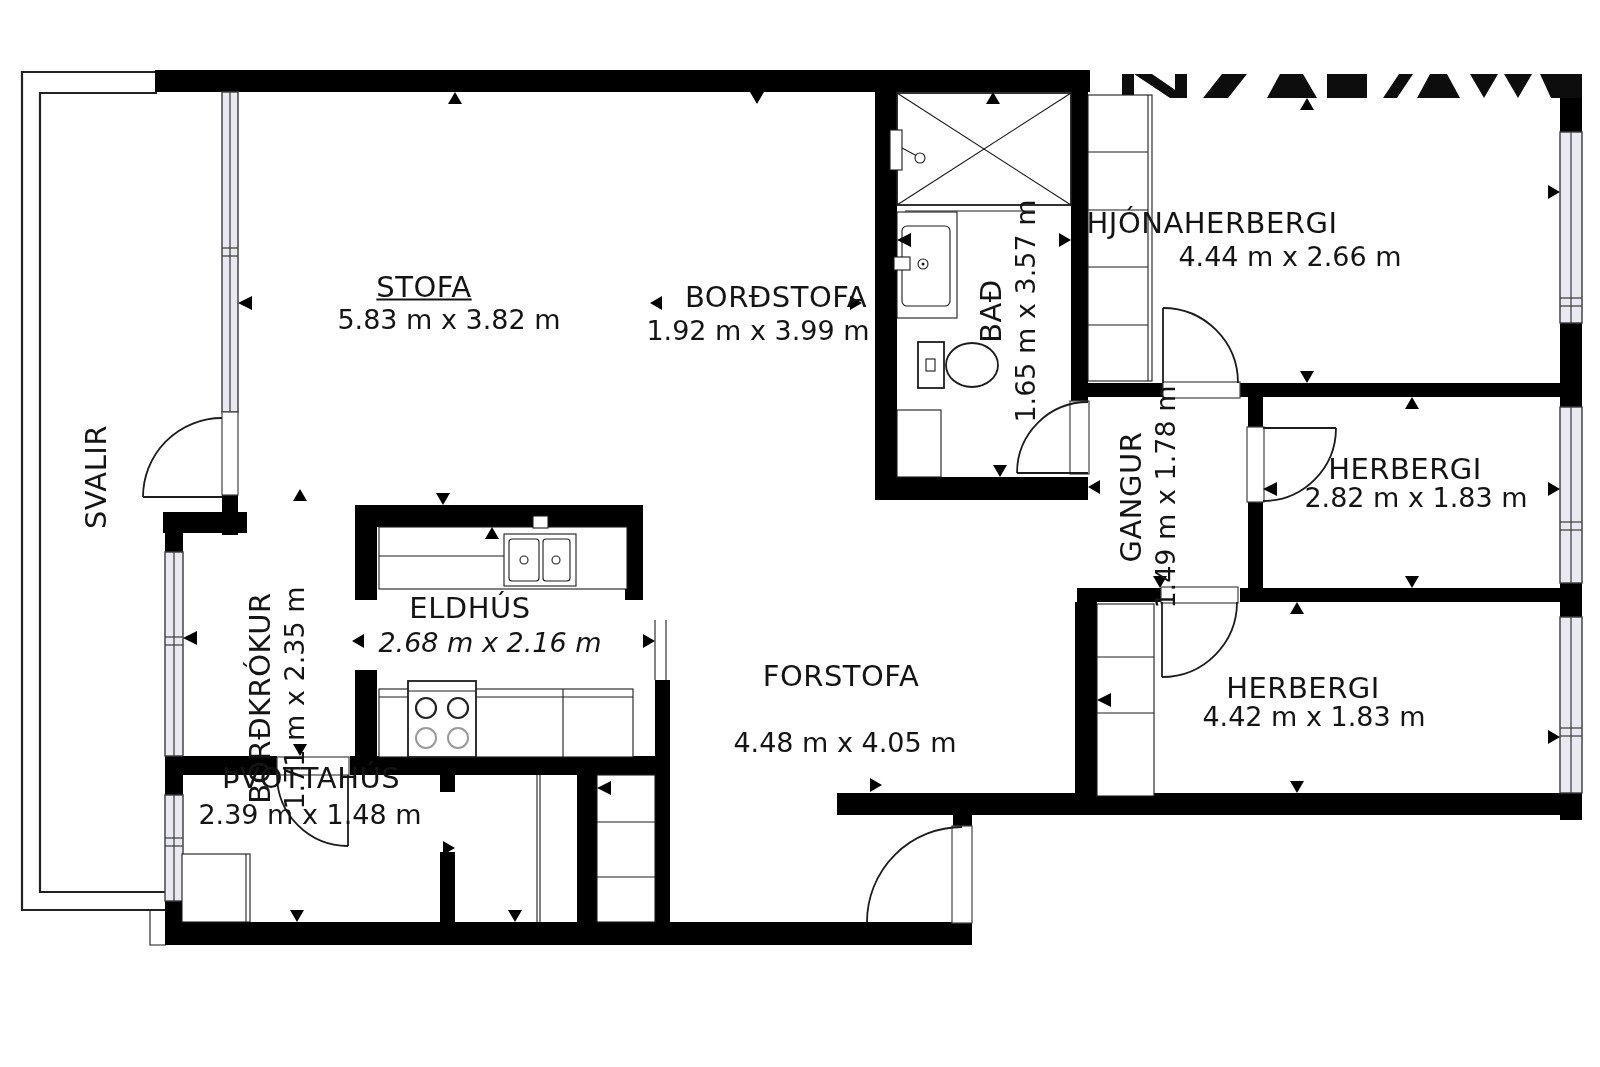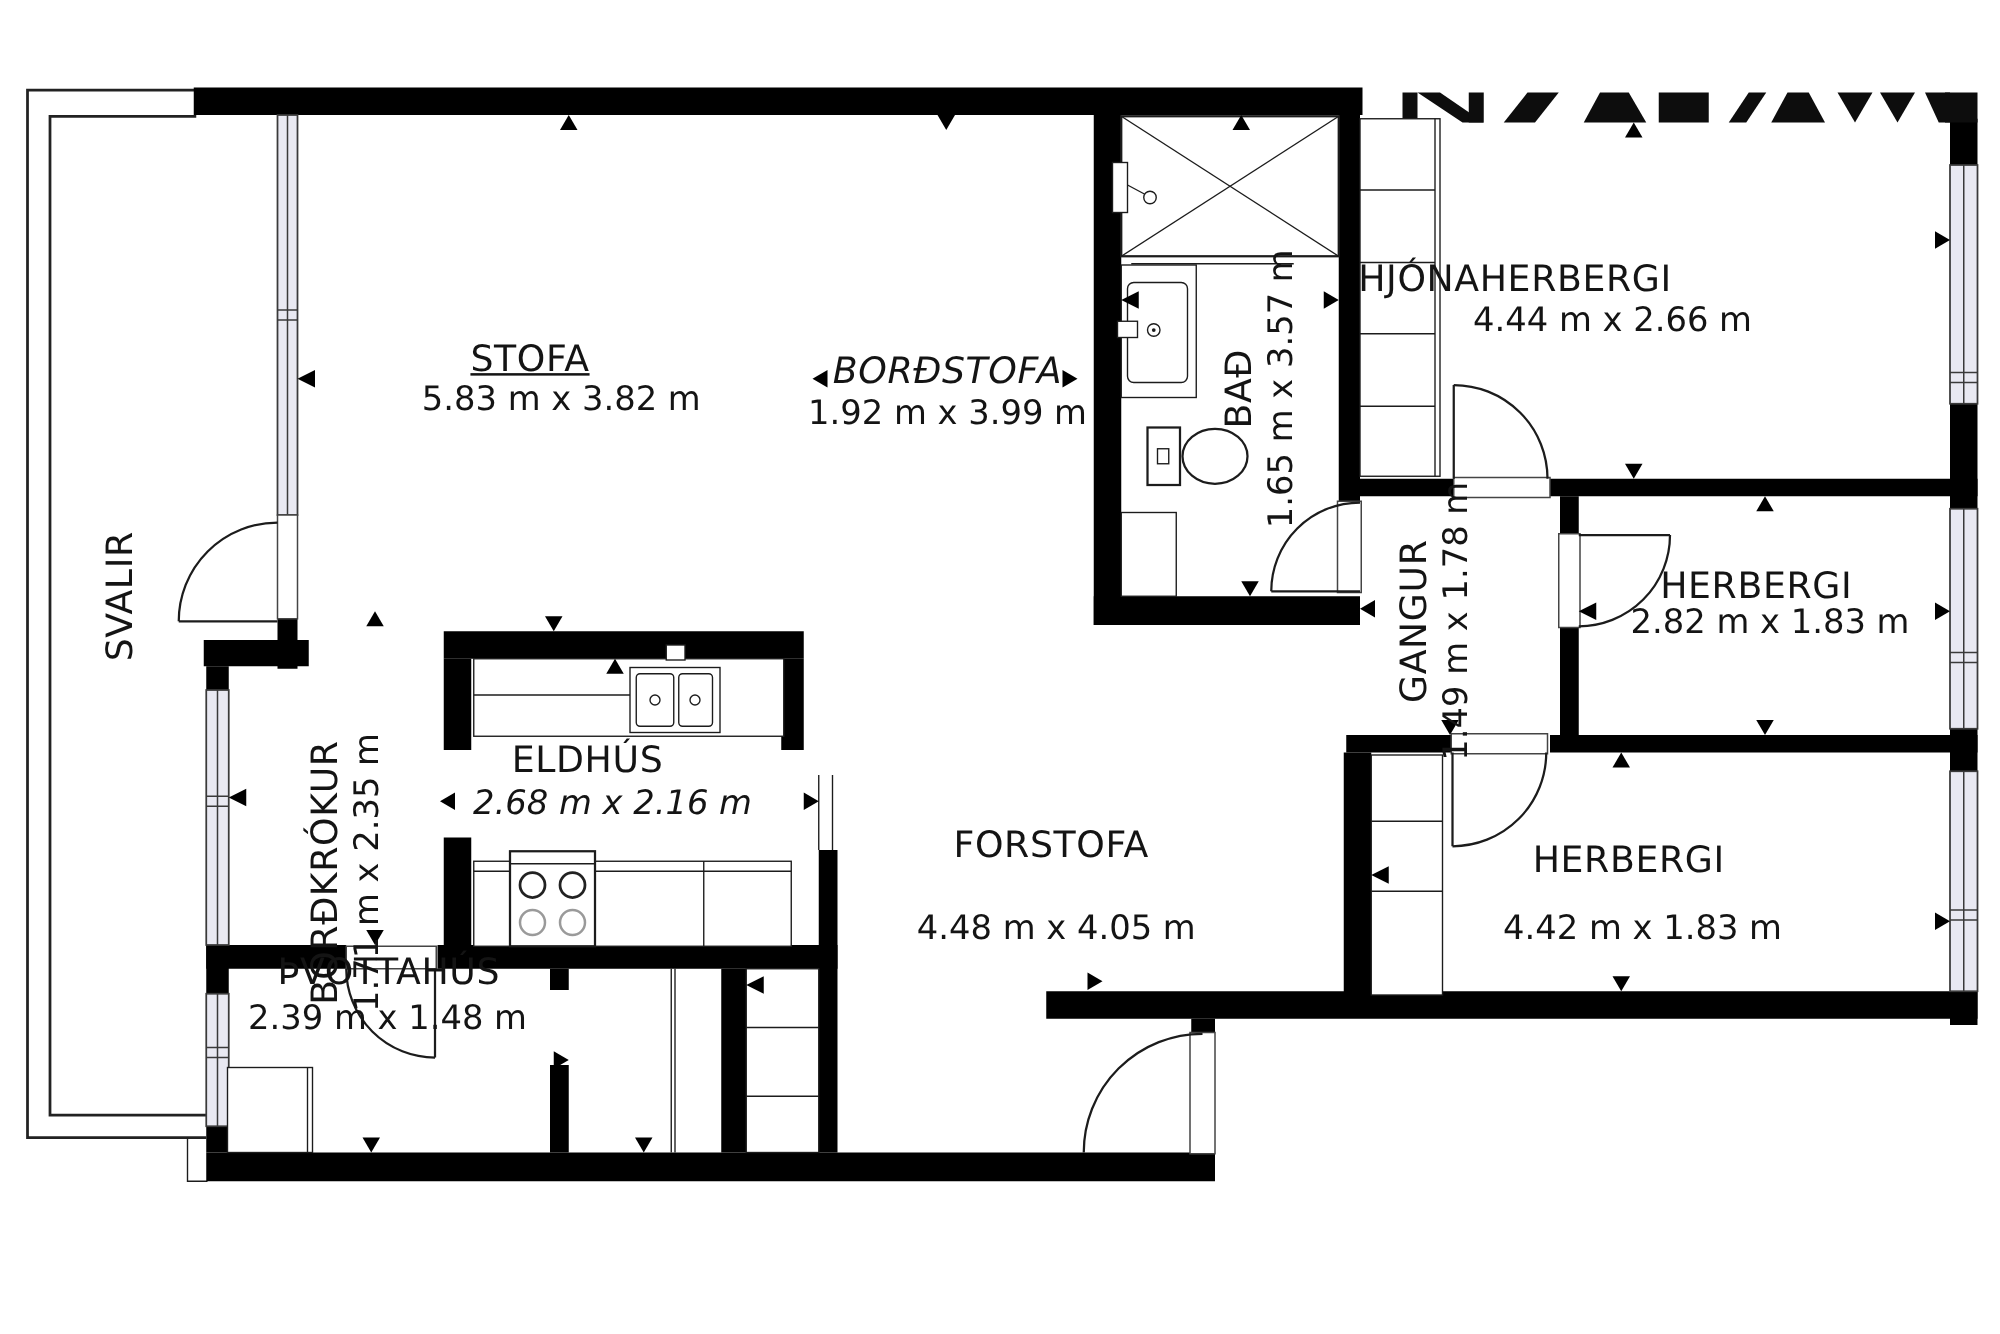--- a/index.html
+++ b/index.html
@@ -279,31 +279,31 @@
       <polygon class="arrow" points="1290,614 1304,614 1297,602"></polygon>
       <polygon class="arrow" points="1290,781 1304,781 1297,793"></polygon>
       <polygon class="arrow" points="1111,693 1111,707 1097,700"></polygon>
       <polygon class="arrow" points="1548,730 1548,744 1560,737"></polygon>
     </g>
   </svg>
 
   <div class="lbl name" style="left:424px;top:287px;text-decoration:underline;">STOFA</div>
   <div class="lbl dims" style="left:449px;top:320px;">5.83 m x 3.82 m</div>
 
-  <div class="lbl name" style="left:758px;top:297px;font-style:italic;">BORÐSTOFA</div>
+  <div class="lbl name" style="left:776px;top:297px;">BORÐSTOFA</div>
   <div class="lbl dims" style="left:758px;top:331px;">1.92 m x 3.99 m</div>
 
   <div class="lbl name" style="left:1212px;top:223px;">HJÓNAHERBERGI</div>
   <div class="lbl dims" style="left:1290px;top:257px;">4.44 m x 2.66 m</div>
 
   <div class="lbl name" style="left:1405px;top:469px;">HERBERGI</div>
   <div class="lbl dims" style="left:1416px;top:498px;">2.82 m x 1.83 m</div>
 
   <div class="lbl name" style="left:1303px;top:688px;">HERBERGI</div>
-  <div class="lbl dims" style="left:1314px;top:743px;">4.42 m x 1.83 m</div>
+  <div class="lbl dims" style="left:1314px;top:717px;">4.42 m x 1.83 m</div>
 
   <div class="lbl name" style="left:470px;top:608px;">ELDHÚS</div>
   <div class="lbl dims" style="left:490px;top:643px;font-style:italic;">2.68 m x 2.16 m</div>
 
   <div class="lbl name" style="left:841px;top:676px;">FORSTOFA</div>
   <div class="lbl dims" style="left:845px;top:743px;">4.48 m x 4.05 m</div>
 
   <div class="lbl name" style="left:311px;top:778px;">ÞVOTTAHÚS</div>
   <div class="lbl dims" style="left:310px;top:815px;">2.39 m x 1.48 m</div>
 

